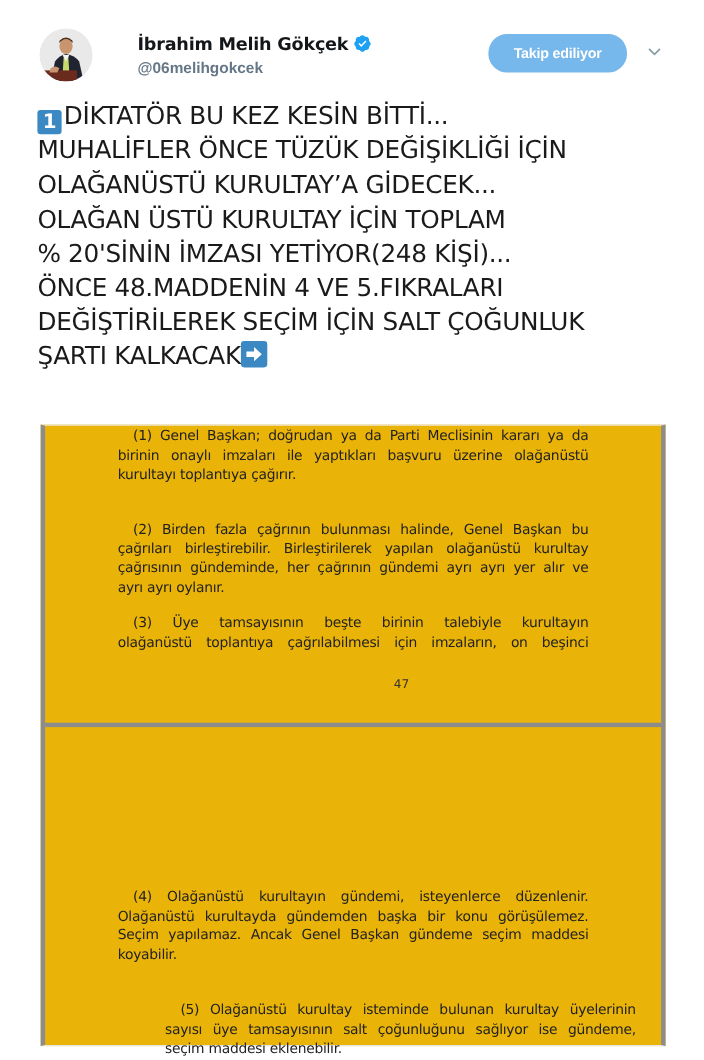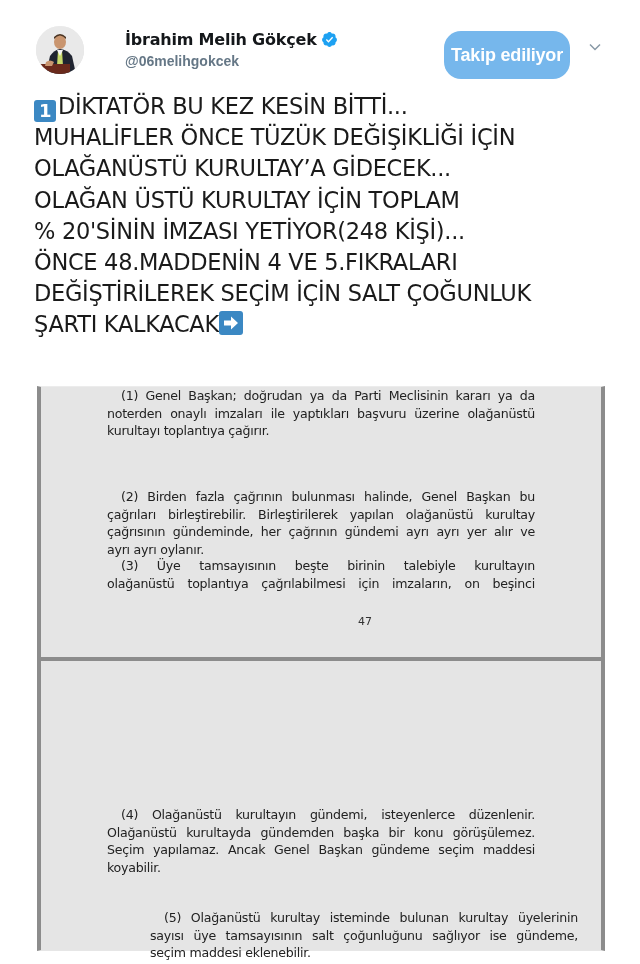--- a/index.html
+++ b/index.html
@@ -8,30 +8,30 @@
 
   .header { position: absolute; left: 36px; top: 26px; width: 580px; height: 50px; }
   .avatar { position: absolute; left: 0; top: 0; width: 48px; height: 48px; border-radius: 50%; overflow: hidden; background: linear-gradient(160deg, #f2f2f2 0%, #e4e4e4 45%, #d8d8d8 100%); }
   .avatar svg { width: 48px; height: 48px; display: block; }
   .name-block { position: absolute; left: 74px; top: 2px; margin-left: 15px; }
   .name-row { display: flex; align-items: center; height: 22px; }
   .display-name { font-family: "DejaVu Sans", sans-serif; font-weight: bold; font-size: 16px; color: #14171a; letter-spacing: -0.2px; }
   .verified { width: 17px; height: 17px; margin-left: 4px; display: inline-block; }
   .handle { font-family: "Liberation Sans", sans-serif; font-size: 14px; color: #657786; margin-top: 3px; font-weight: bold; }
 
-  .follow-btn { position: absolute; left: 408px; top: 5px; width: 126px; height: 48px; border-radius: 17px; background: #76b7ec; color: #ffffff; font-family: "Liberation Sans", sans-serif; font-weight: bold; font-size: 18px; border: none; display: flex; align-items: center; justify-content: center; letter-spacing: -0.2px; text-align: right; }
+  .follow-btn { position: absolute; left: 408px; top: 5px; width: 126px; height: 35px; border-radius: 17px; background: #76b7ec; color: #ffffff; font-family: "Liberation Sans", sans-serif; font-weight: bold; font-size: 13px; border: none; display: flex; align-items: center; justify-content: center; letter-spacing: -0.2px; text-align: right; }
   .caret { position: absolute; left: 552px; top: 13px; width: 14px; height: 14px; }
 
   .tweet-text { position: absolute; left: 34px; top: 91px; width: 590px; font-family: "DejaVu Sans", sans-serif; font-size: 22.5px; line-height: 31.2px; color: #1a1a1a; letter-spacing: -0.3px; white-space: nowrap; }
   .tweet-line { display: block; height: 31.2px; }
   .kc { display: inline-block; width: 22px; height: 22px; background: #3b88c3; border-radius: 3px; vertical-align: -3px; margin-right: 2px; color: #fff; font-weight: bold; font-size: 18px; line-height: 22px; text-align: center; font-family: "DejaVu Sans", sans-serif; }
   .arrow-emoji { display: inline-block; width: 24px; height: 24px; background: #3b88c3; border-radius: 3px; vertical-align: -3px; position: relative; }
   .arrow-emoji svg { width: 24px; height: 24px; display: block; }
 
-  .doc-frame { position: absolute; left: 37px; top: 386px; width: 568px; height: 565px; background: #e5e5e5; border-left: 4px solid #8c8c8c; border-right: 4px solid #8c8c8c; border-top: 1px solid #ececec; border-bottom: 1px solid #e6e6e6; }
+  .doc-frame { position: absolute; left: 37px; top: 386px; width: 568px; height: 565px; background: #eab308; border-left: 4px solid #8c8c8c; border-right: 4px solid #8c8c8c; border-top: 1px solid #ececec; border-bottom: 1px solid #e6e6e6; }
   .page-divider { position: absolute; left: 0; top: 270px; width: 100%; height: 4px; background: #8c8c8c; }
   .doc-text { position: absolute; font-family: "DejaVu Sans", "Liberation Sans", sans-serif; font-size: 12.6px; line-height: 17.6px; color: #222; text-align: justify; text-align-last: left; letter-spacing: -0.25px; }
   .para { position: absolute; left: 66px; width: 428px; }
   .para .line { display: block; height: 17.6px; white-space: nowrap; }
   .para .line.j { text-align-last: justify; text-align: justify; }
   .page-num { position: absolute; left: 0; width: 100%; text-align: center; top: 228px; font-family: "DejaVu Sans", sans-serif; font-size: 11px; color: #333; margin-left: 44px; }
 </style>
 </head>
 <body>
 
@@ -78,25 +78,25 @@
   <span class="tweet-line">DEĞİŞTİRİLEREK SEÇİM İÇİN SALT ÇOĞUNLUK</span>
   <span class="tweet-line"><span>ŞARTI KALKACAK</span><span class="arrow-emoji"><svg viewBox="0 0 24 24">
           <path d="M5 9.5 H12 V5.5 L19 12 L12 18.5 V14.5 H5 Z" fill="#ffffff"></path>
         </svg></span></span>
 </div>
 
 <div class="doc-frame">
 
   <div class="doc-text para" style="top:0px;">
     <span class="line j" style="padding-left:14px;">(1)  Genel Başkan; doğrudan ya da Parti Meclisinin kararı ya da</span>
-    <span class="line j">noterden onaylı imzaları ile yaptıkları başvuru üzerine olağanüstü</span>
+    <span class="line j">birinin onaylı imzaları ile yaptıkları başvuru üzerine olağanüstü</span>
     <span class="line">kurultayı toplantıya çağırır.</span>
   </div>
   <div class="doc-text para" style="top:85px;">
-    <span class="line j" style="padding-left:14px;margin-top:16px;">(2)  Birden fazla çağrının bulunması halinde, Genel Başkan bu</span>
+    <span class="line j" style="padding-left:14px;">(2)  Birden fazla çağrının bulunması halinde, Genel Başkan bu</span>
     <span class="line j">çağrıları birleştirebilir. Birleştirilerek yapılan olağanüstü kurultay</span>
     <span class="line j">çağrısının gündeminde, her çağrının gündemi ayrı ayrı yer alır ve</span>
     <span class="line">ayrı ayrı oylanır.</span>
   </div>
   <div class="doc-text para" style="top:170px;">
     <span class="line j" style="padding-left:14px;">(3)  Üye  tamsayısının  beşte  birinin  talebiyle  kurultayın</span>
     <span class="line j">olağanüstü  toplantıya  çağrılabilmesi  için  imzaların,  on  beşinci</span>
   </div>
   <div class="page-num">47</div>
 

